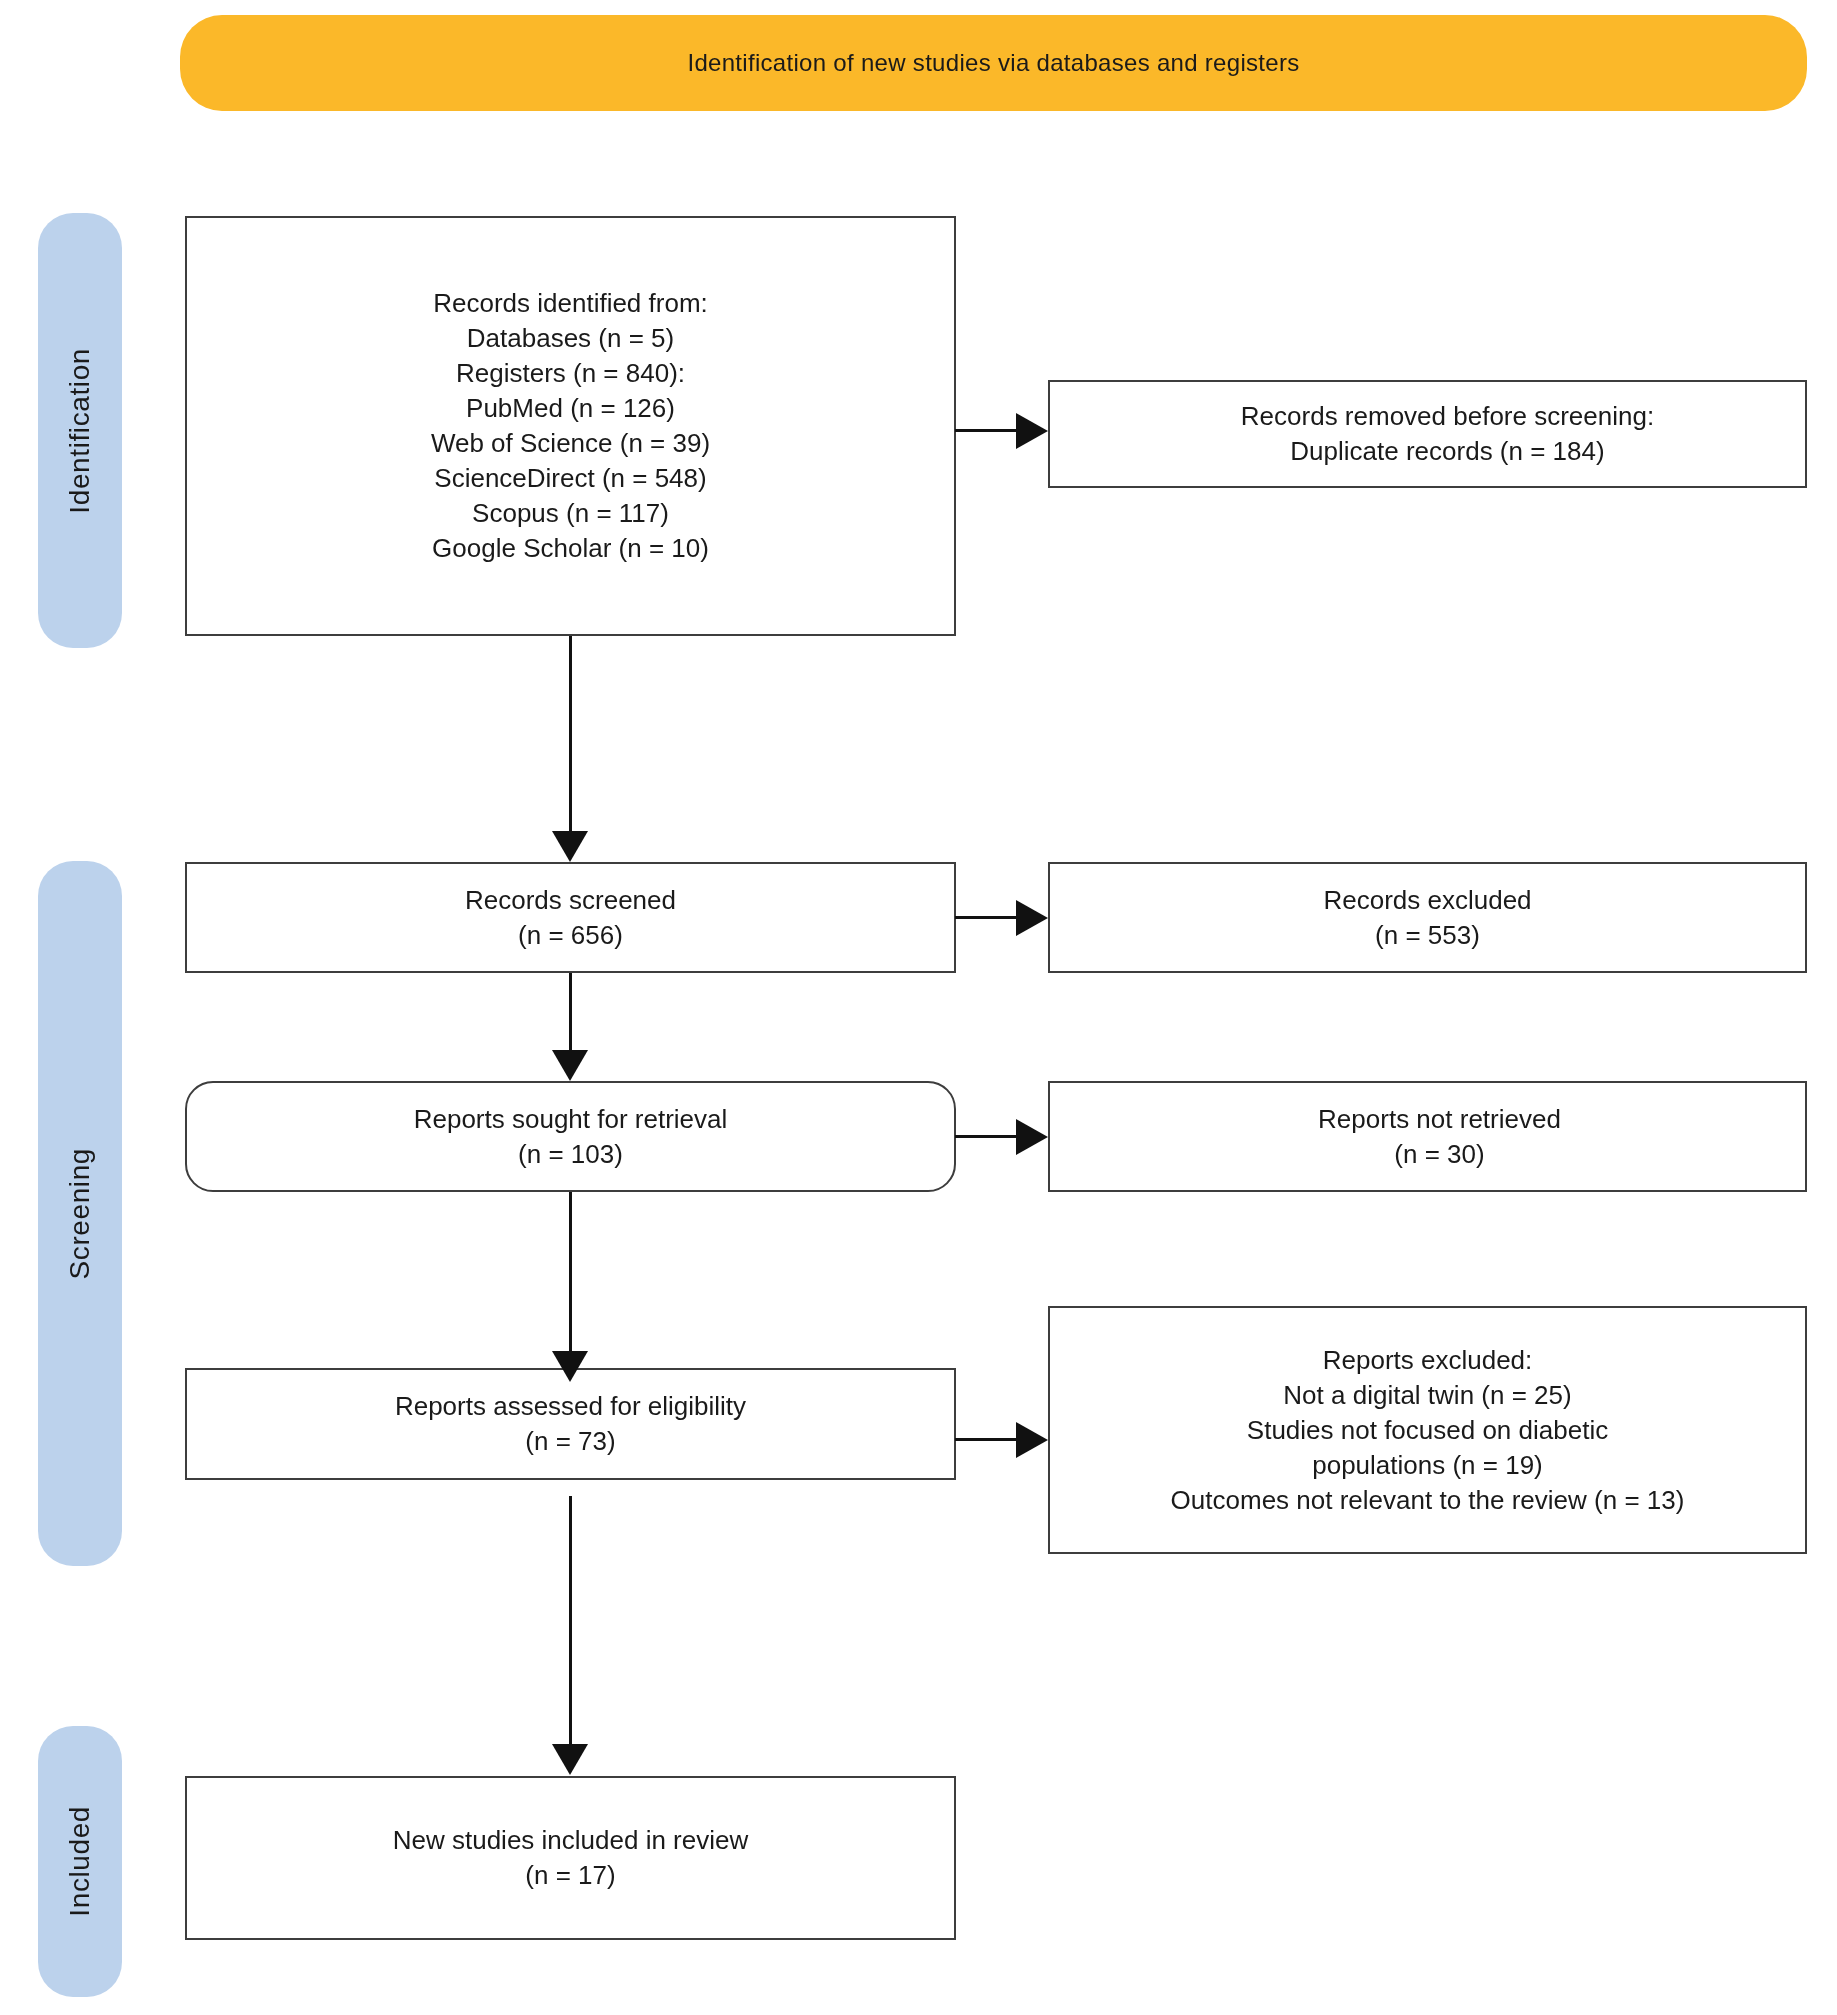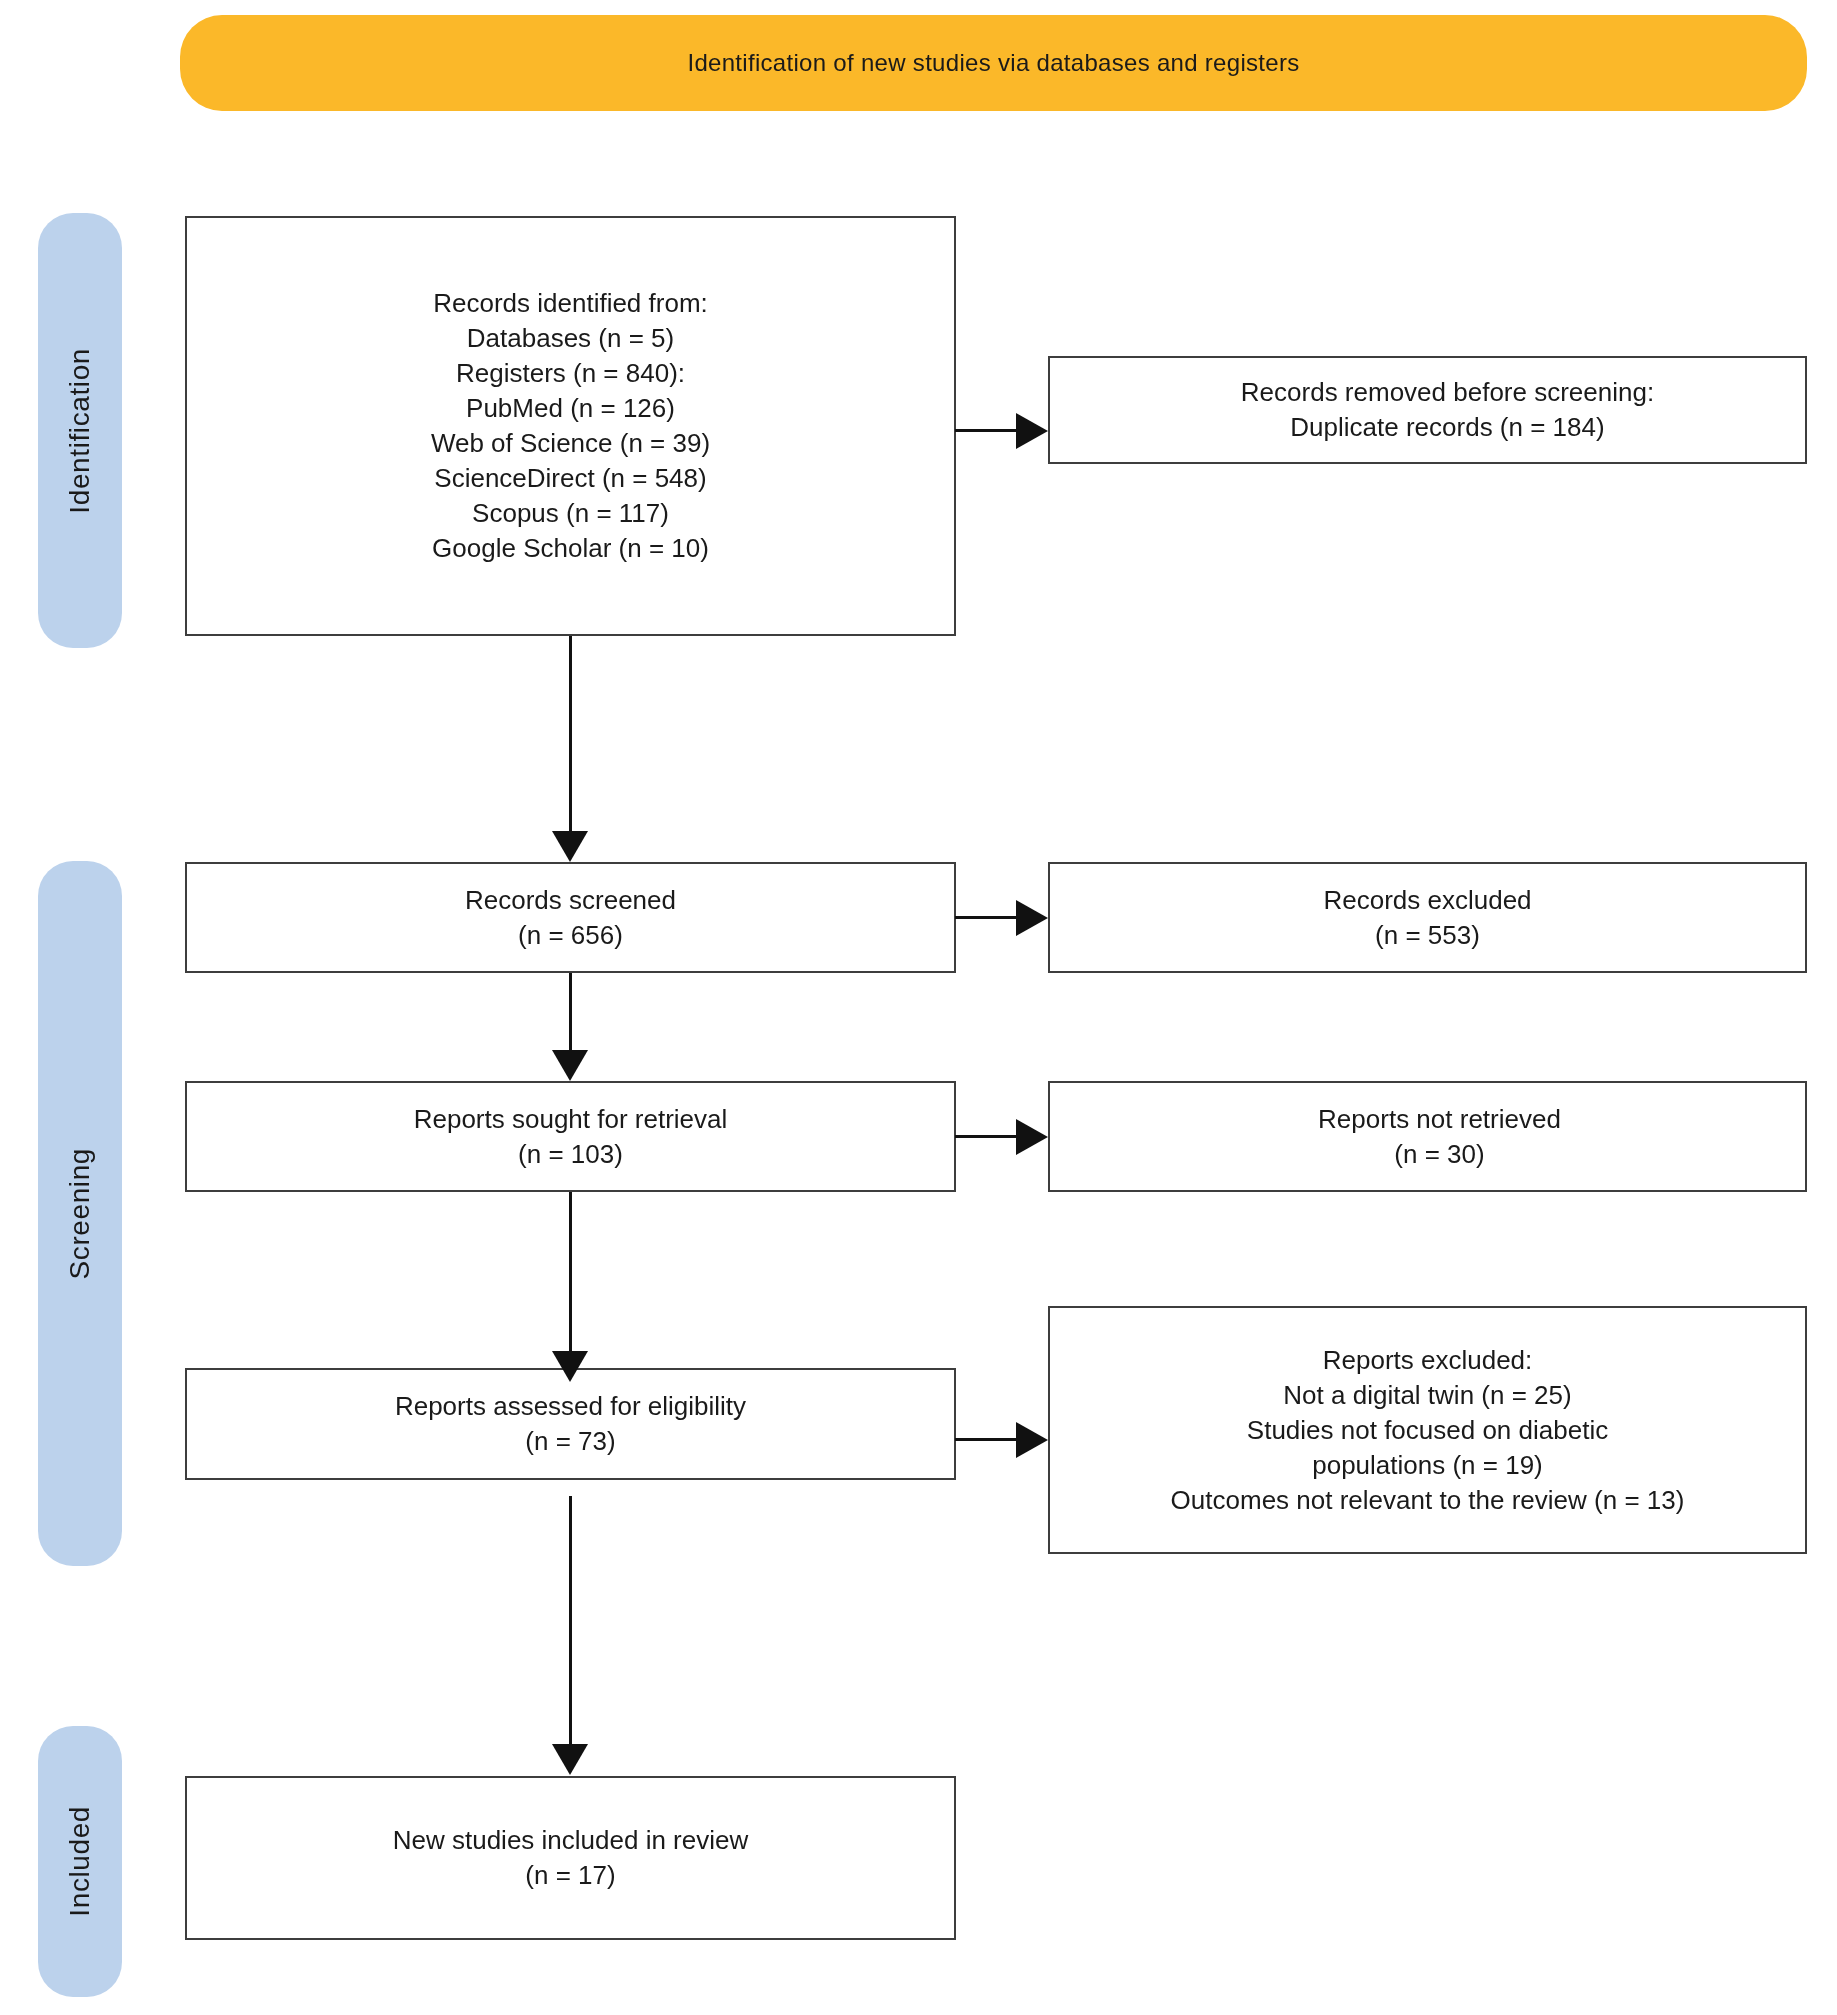--- a/index.html
+++ b/index.html
@@ -87,35 +87,35 @@
     <span>Records identified from:</span>
     <span>Databases (n = 5)</span>
     <span>Registers (n = 840):</span>
     <span>PubMed (n = 126)</span>
     <span>Web of Science (n = 39)</span>
     <span>ScienceDirect (n = 548)</span>
     <span>Scopus (n = 117)</span>
     <span>Google Scholar (n = 10)</span>
   </div>
 
-  <div class="flowbox col-right" style="top:356px;height:108px;padding-left:40px;">
+  <div class="flowbox col-right" style="top:380px;height:108px;padding-left:40px;">
     <span>Records removed before screening:</span>
     <span>Duplicate records (n = 184)</span>
   </div>
 
   <div class="flowbox col-left" style="top:862px;height:111px;">
     <span>Records screened</span>
     <span>(n = 656)</span>
   </div>
   <div class="flowbox col-right" style="top:862px;height:111px;">
     <span>Records excluded</span>
     <span>(n = 553)</span>
   </div>
 
-  <div class="flowbox col-left" style="top:1081px;height:111px;">
+  <div class="flowbox col-left" style="top:1081px;height:111px;border-radius:28px;">
     <span>Reports sought for retrieval</span>
     <span>(n = 103)</span>
   </div>
   <div class="flowbox col-right" style="top:1081px;height:111px;padding-left:24px;">
     <span>Reports not retrieved</span>
     <span>(n = 30)</span>
   </div>
 
   <div class="flowbox col-left" style="top:1368px;height:112px;">
     <span>Reports assessed for eligibility</span>

